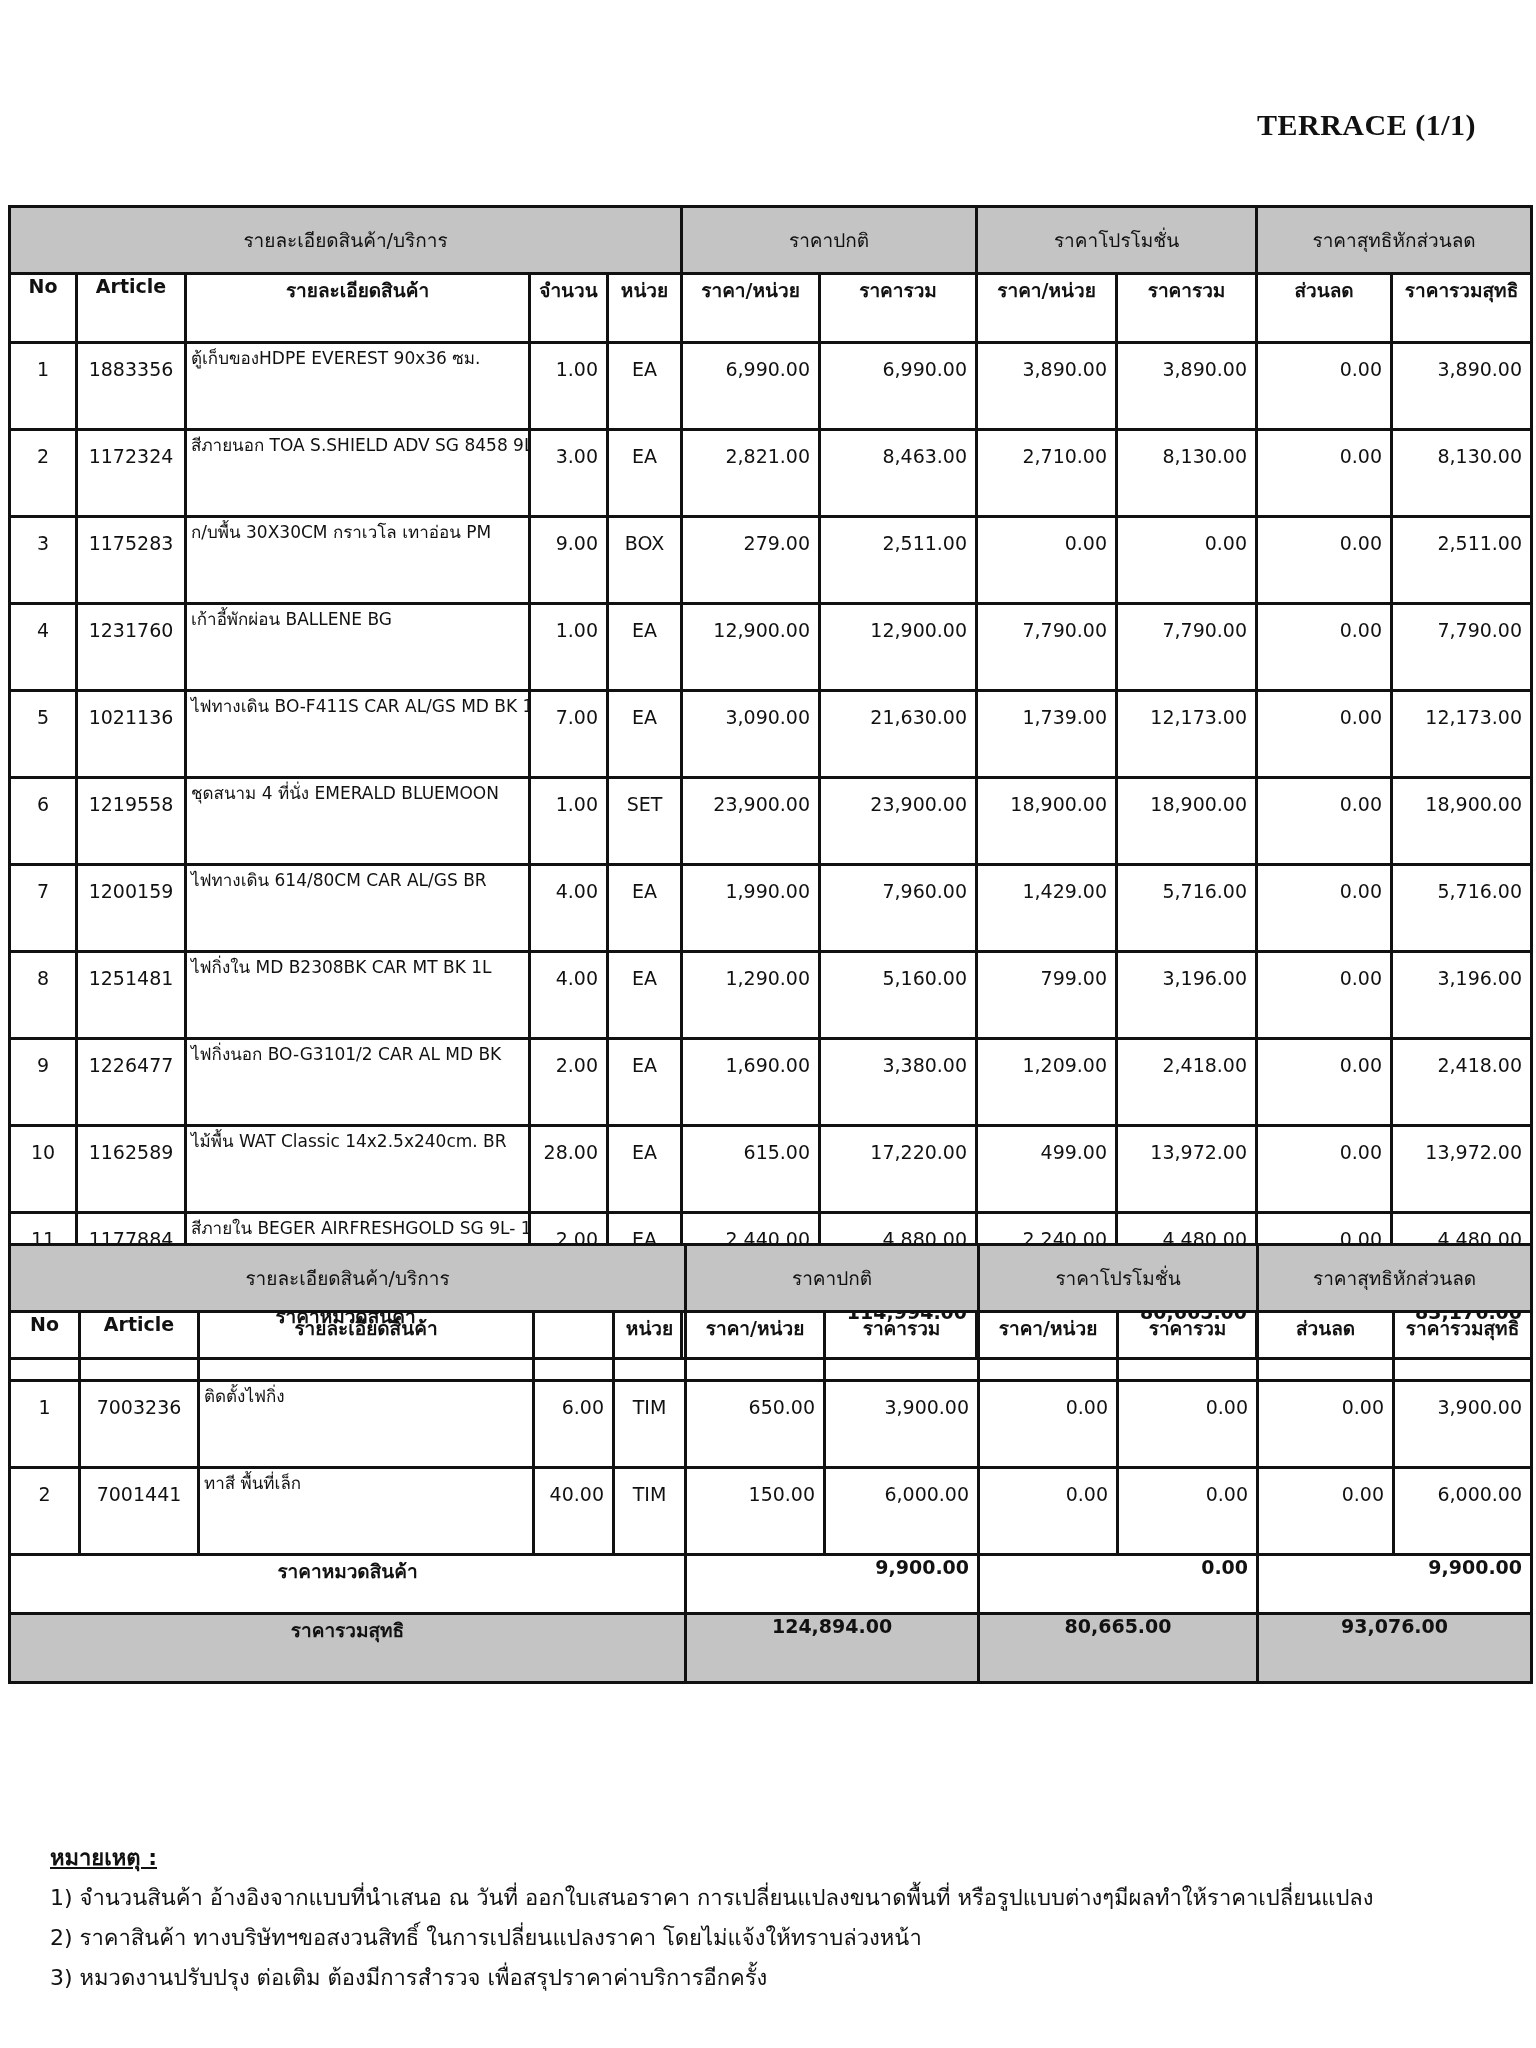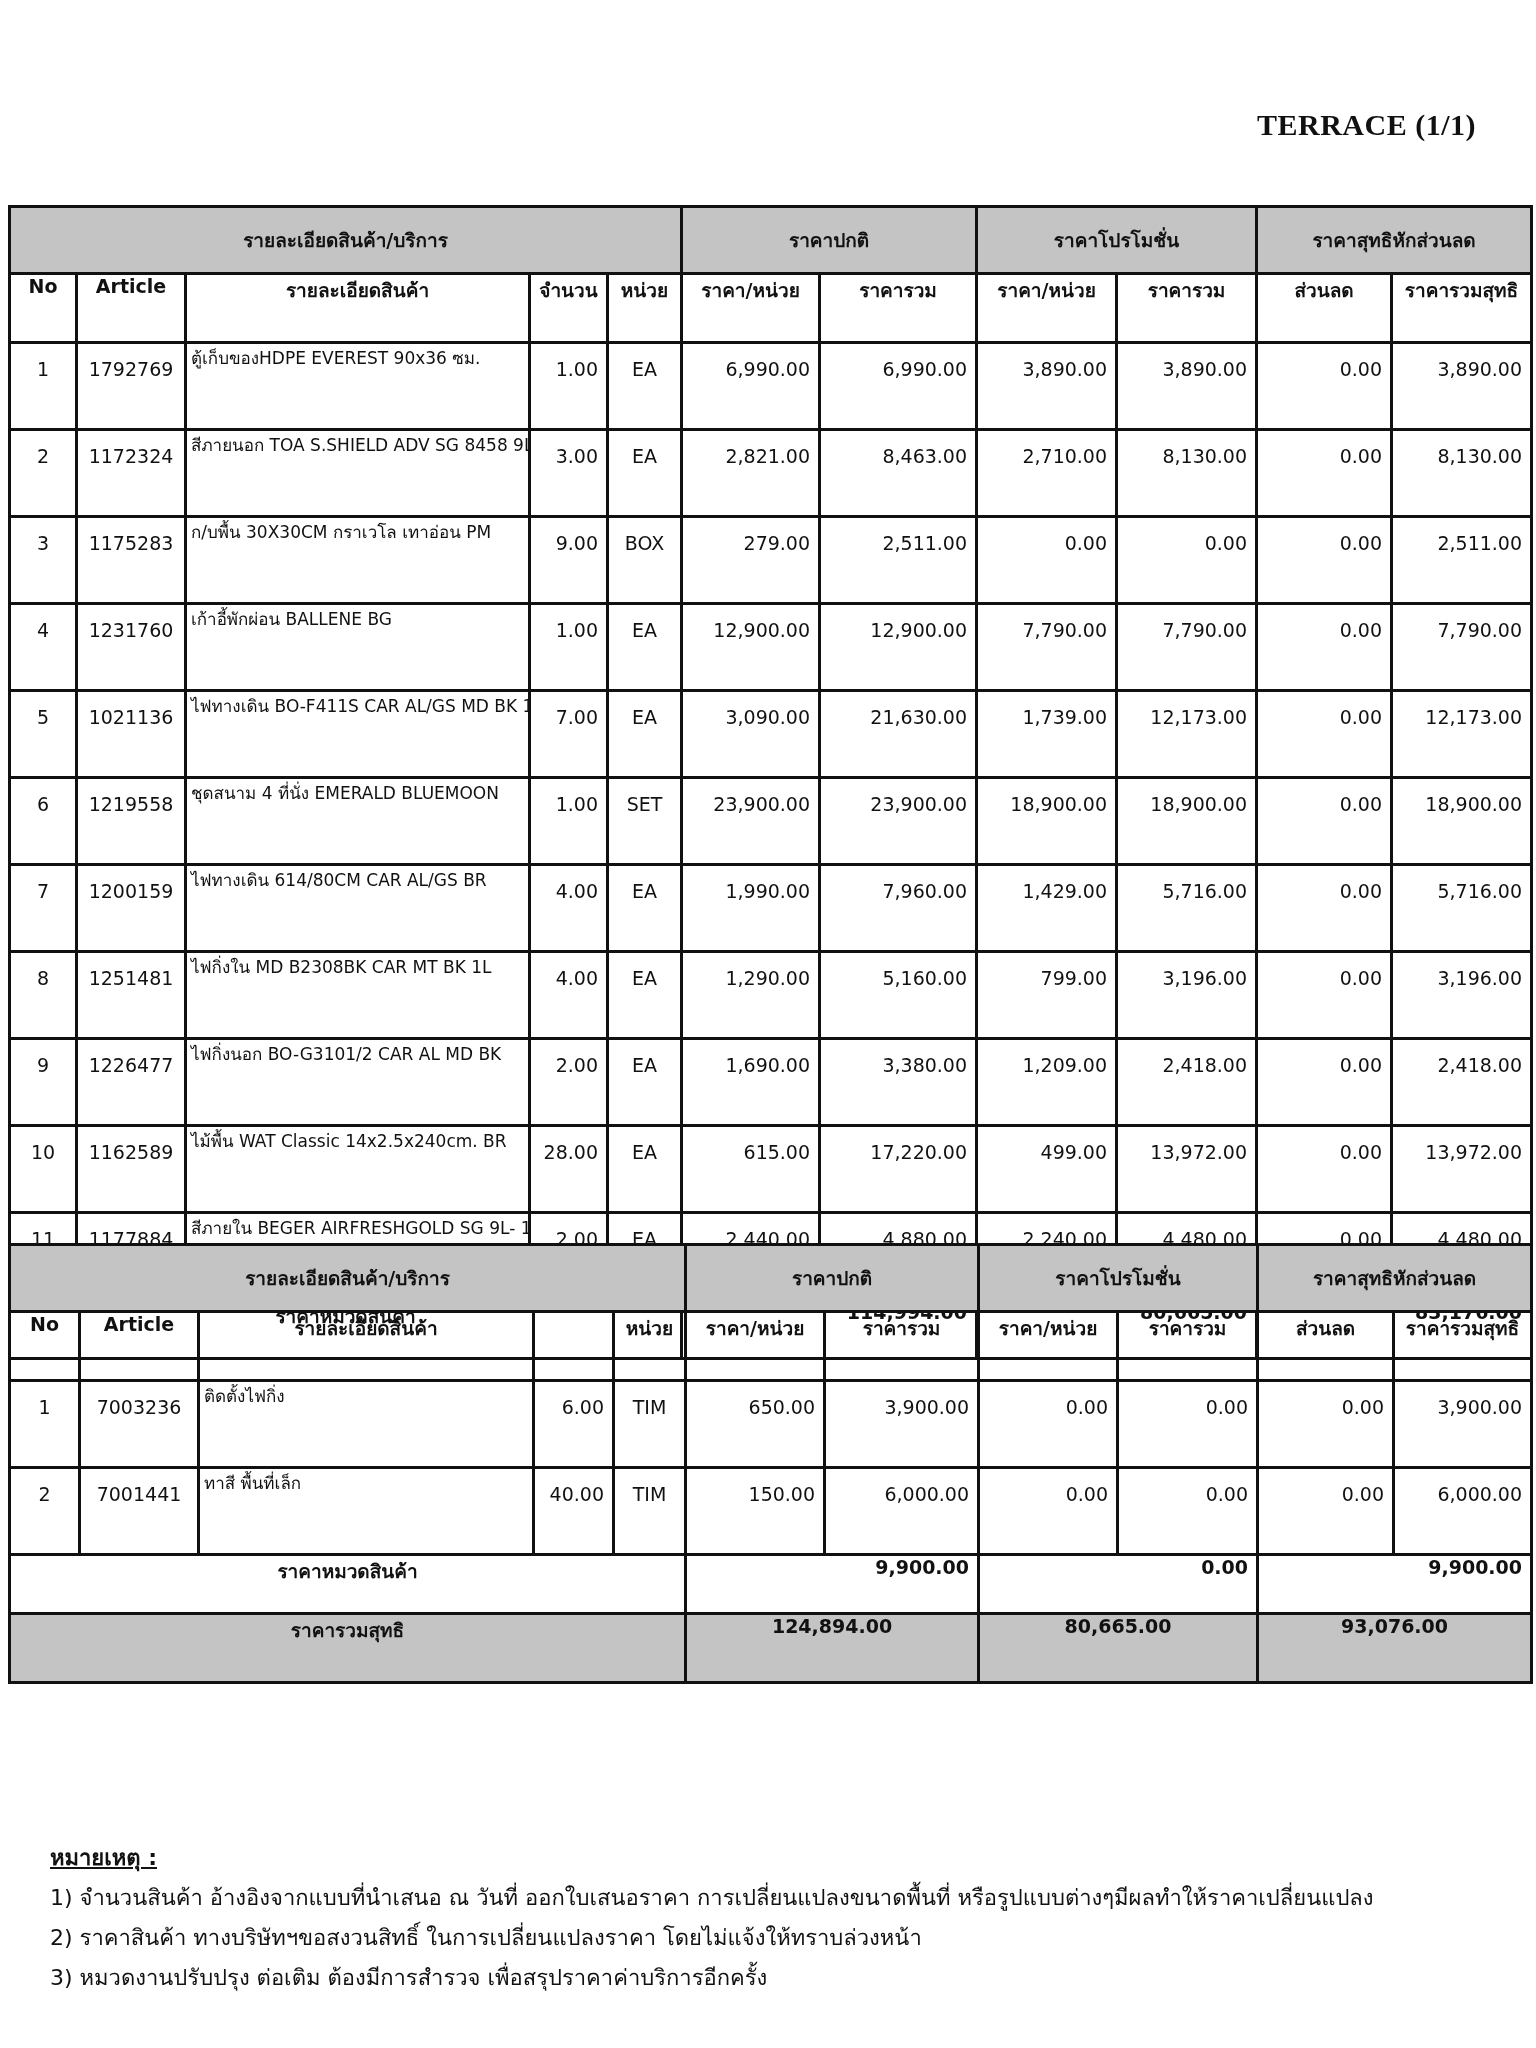--- a/index.html
+++ b/index.html
@@ -7,21 +7,21 @@
          font-family: "DejaVu Sans", "Liberation Sans", sans-serif; color: #111; }
 
   .doc-title { position: absolute; top: 108px; right: 60px; font-size: 30px; font-weight: bold;
                font-family: Liberation Serif, serif; letter-spacing: 0.5px; }
 
   table.quote { position: absolute; left: 8px; border-collapse: collapse; table-layout: fixed; }
   table.quote td { border: 3px solid #111; padding: 0 8px; font-size: 19px; overflow: hidden; white-space: nowrap; }
   #t1 { top: 205px; width: 1522px; }
   #t2 { top: 1243px; width: 1523px; }
 
-  .grp td { background: #c4c4c4; height: 64px; text-align: center; font-size: 23px; font-weight: bold; vertical-align: middle; margin-top: 44px; }
+  .grp td { background: #c4c4c4; height: 64px; text-align: center; font-size: 23px; font-weight: normal; vertical-align: middle; margin-top: 44px; }
   .sub td { height: 66px; text-align: center; font-weight: bold; font-size: 19px; vertical-align: top; padding-top: 8px; }
   .row td { height: 70px; vertical-align: top; padding-top: 12px; }
   .row td.c { text-align: center; padding-top: 14px; }
   .row td.r { text-align: right; padding-top: 14px; }
   .row td.desc { font-size: 17px; text-align: left; padding-left: 4px; }
   .tot td { height: 56px; vertical-align: top; padding-top: 10px; font-weight: bold; }
   .tot td.lbl { text-align: center; }
   .tot td.r { text-align: right; }
   .grand td { background: #c4c4c4; height: 66px; vertical-align: top; padding-top: 8px; font-weight: bold; }
   .grand td.lbl { text-align: center; }
@@ -66,21 +66,21 @@
         <td>ราคารวม</td>
         <td>ราคา/หน่วย</td>
         <td>ราคารวม</td>
         <td>ส่วนลด</td>
         <td>ราคารวมสุทธิ</td>
       </tr>
   </tbody>
     <tbody id="t1-body">
       <tr class="row">
         <td class="c">1</td>
-        <td class="c">1792769</td>
+        <td class="c">1883356</td>
         <td class="desc">ตู้เก็บของHDPE EVEREST 90x36 ซม.</td>
         <td class="r">1.00</td>
         <td class="c">EA</td>
         <td class="r">6,990.00</td>
         <td class="r">6,990.00</td>
         <td class="r">3,890.00</td>
         <td class="r">3,890.00</td>
         <td class="r">0.00</td>
         <td class="r">3,890.00</td>
       </tr>

